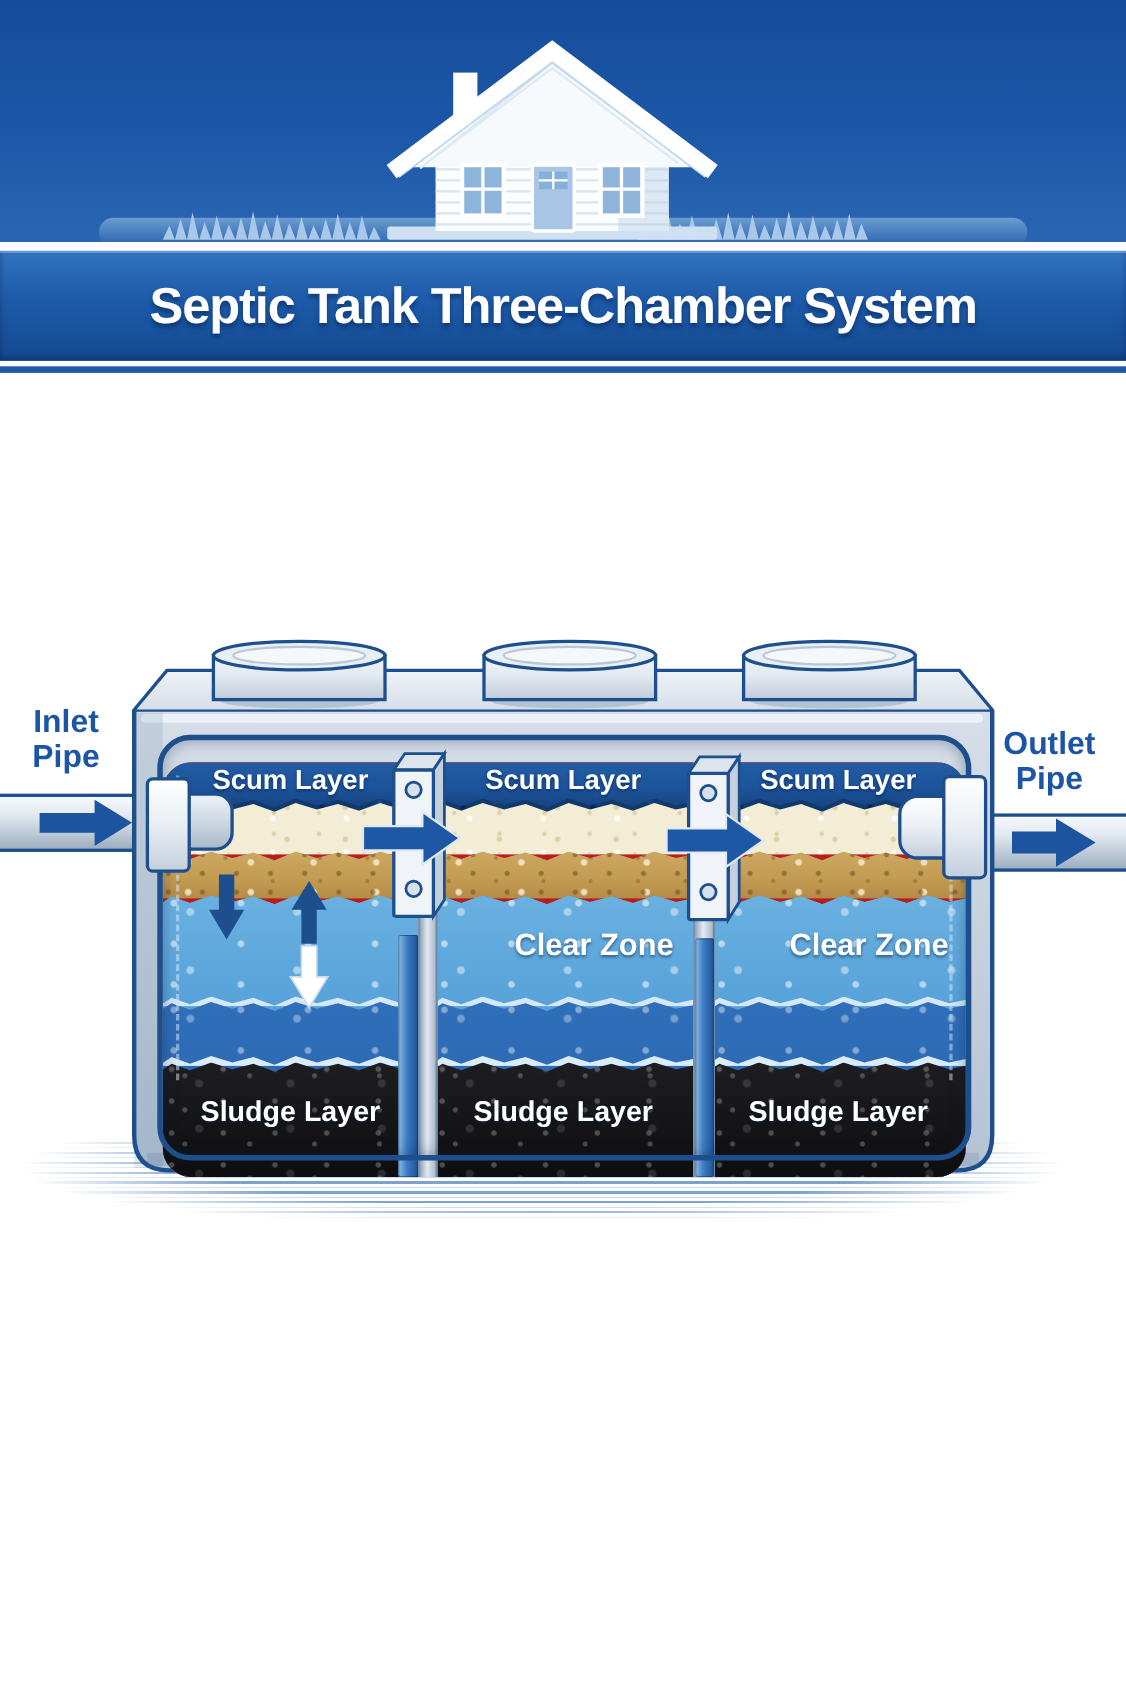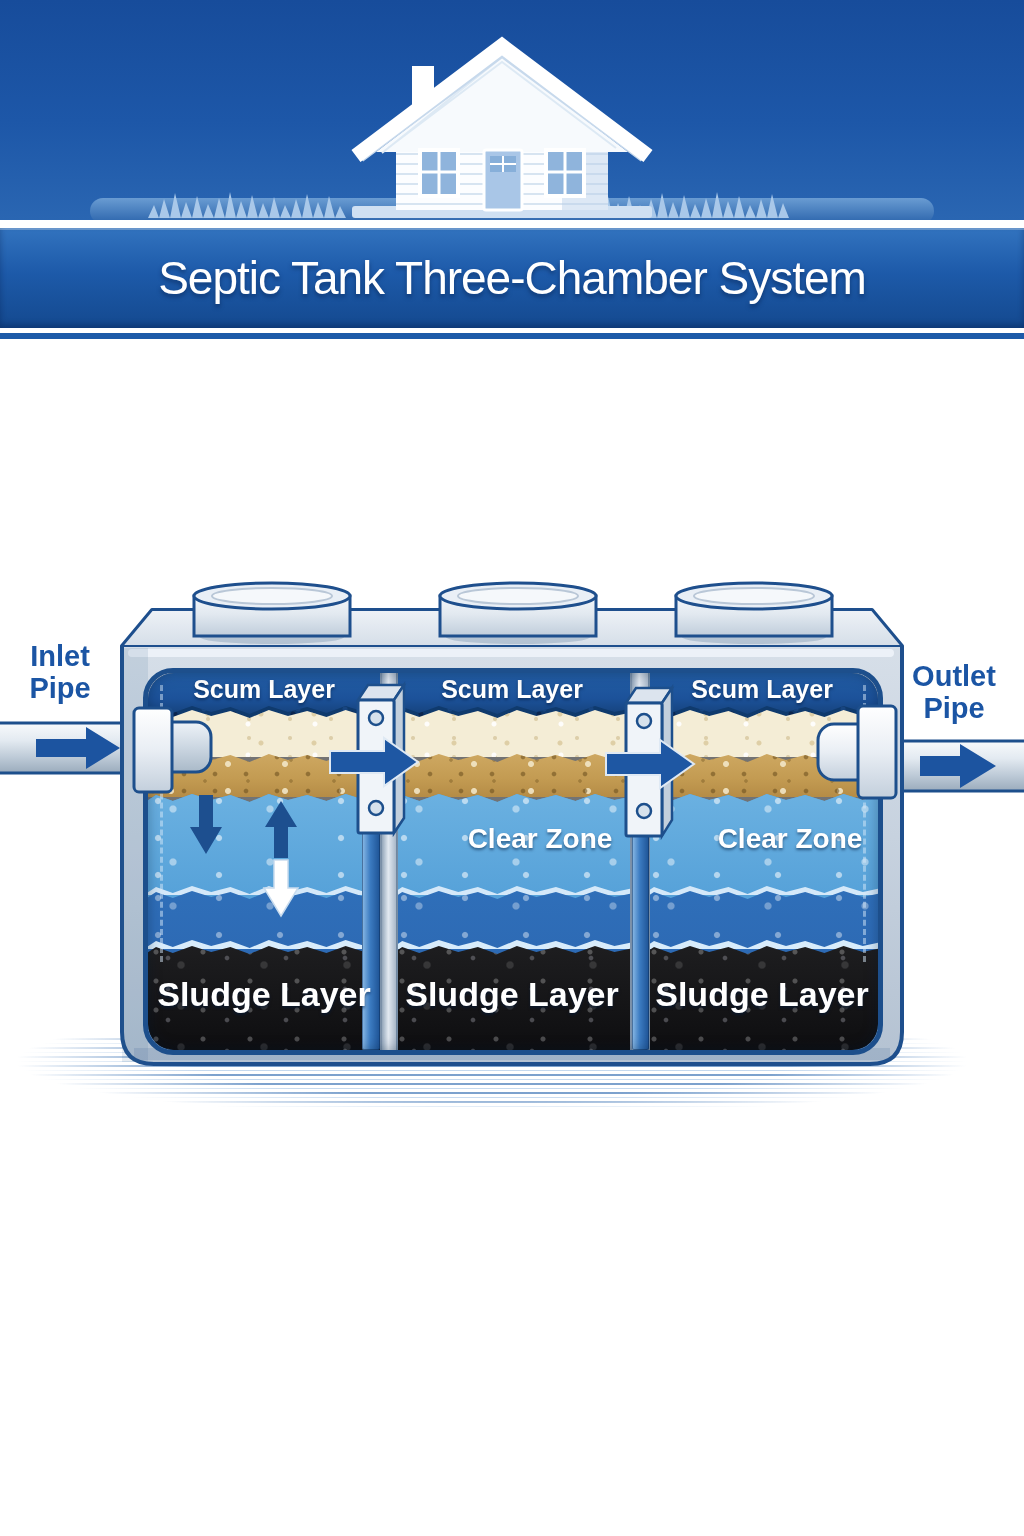--- a/index.html
+++ b/index.html
@@ -10,21 +10,21 @@
   .sky{position:absolute;left:0;top:0;width:1024px;height:220px;
        background:linear-gradient(180deg,#174c9b 0%,#1d57a8 55%,#2a66b2 100%);}
   .sky svg{position:absolute;left:0;top:0;}
   .sky-sep{position:absolute;left:0;top:220px;width:1024px;height:8px;background:#ffffff;}
 
   
   .band{position:absolute;left:0;top:228px;width:1024px;height:100px;
         background:linear-gradient(180deg,#3273bf 0%,#1d5aa9 45%,#14498f 100%);
         box-shadow:inset 0 2px 0 rgba(255,255,255,.28), inset 0 -3px 6px rgba(0,20,60,.35);
         display:flex;align-items:center;justify-content:center;}
-  .band .title{color:#ffffff;font-size:46px;font-weight:normal;letter-spacing:-1px;
+  .band .title{color:#ffffff;font-size:46px;font-weight:bold;letter-spacing:-1px;
         text-shadow:0 3px 4px rgba(8,35,80,.55);white-space:nowrap;}
   .rule-blue{position:absolute;left:0;top:333px;width:1024px;height:6px;background:#1d5aa8;}
 
   
   .side-label{position:absolute;color:#1b55a4;font-weight:bold;font-size:29px;line-height:1.12;
         text-align:center;text-shadow:0 1px 0 rgba(255,255,255,.6);}
   .side-label.inlet{left:4px;top:640px;width:112px;}
   .side-label.outlet{left:896px;top:660px;width:116px;}
 
   
@@ -32,22 +32,22 @@
         background:repeating-linear-gradient(180deg,
           rgba(37,99,172,.60) 0 2px, rgba(255,255,255,0) 2px 5px,
           rgba(110,160,214,.40) 5px 6px, rgba(255,255,255,0) 6px 9px);
         -webkit-mask-image:radial-gradient(58% 95% at 48% 32%, #000 52%, rgba(0,0,0,0) 82%);
         mask-image:radial-gradient(58% 95% at 48% 32%, #000 52%, rgba(0,0,0,0) 82%);}
 
   .svg-layer{position:absolute;left:0;top:0;z-index:1;}
   .svg-top{position:absolute;left:0;top:0;z-index:4;pointer-events:none;}
 
   
-  .cavity{position:absolute;left:148px;top:673px;width:730px;height:377px;z-index:2;
-        border-radius:26px;overflow:hidden;background:#737373;}
+  .cavity{position:absolute;left:148px;top:693px;width:730px;height:377px;z-index:2;
+        border-radius:26px;overflow:hidden;background:#b91c1c;}
   .chamber{position:absolute;top:0;height:377px;overflow:hidden;}
   .chamber.c1{left:0;width:232px;}
   .chamber.c2{left:246px;width:236px;}
   .chamber.c3{left:498px;width:232px;}
 
   .layer{position:absolute;left:-4px;right:-4px;}
   .wavetop{clip-path:polygon(0 12px,5% 4px,12% 10px,20% 3px,28% 9px,36% 4px,44% 11px,
         52% 3px,60% 9px,68% 4px,76% 10px,84% 3px,92% 9px,100% 5px,100% 100%,0 100%);}
   .navy{top:0;height:46px;
         background:linear-gradient(180deg,#225da4 0%,#1c529a 55%,#143e74 100%);}
@@ -91,21 +91,21 @@
 
   .dash-line{position:absolute;top:12px;bottom:88px;width:0;
         border-left:3px dashed rgba(216,233,249,.5);}
   .chamber.c1 .dash-line{left:12px;}
   .chamber.c3 .dash-line{right:12px;}
 
   .ch-label{position:absolute;left:0;width:100%;text-align:center;color:#ffffff;
         font-weight:bold;text-shadow:0 2px 3px rgba(0,25,60,.55);z-index:6;}
   .ch-label.scum{top:2px;font-size:25px;}
   .ch-label.clear{top:150px;font-size:28px;padding-left:28px;}
-  .ch-label.sludge-l{top:302px;font-size:34px;}
+  .ch-label.sludge-l{top:302px;font-size:26px;}
 
   
   .strip{position:absolute;top:0;height:377px;
         background:linear-gradient(90deg,#93a6ba 0%,#e2e9f1 45%,#a9b8c9 100%);
         border-left:2px solid rgba(60,90,125,.45);border-right:2px solid rgba(60,90,125,.45);}
   .strip.s1{left:232px;width:14px;}
   .strip.s2{left:482px;width:16px;}
   .bar{position:absolute;border-radius:2px;
         background:linear-gradient(90deg,#8cbbe6 0%,#3c7cc2 45%,#1d5294 100%);
         box-shadow:inset 0 0 0 1px rgba(12,45,90,.5);}

